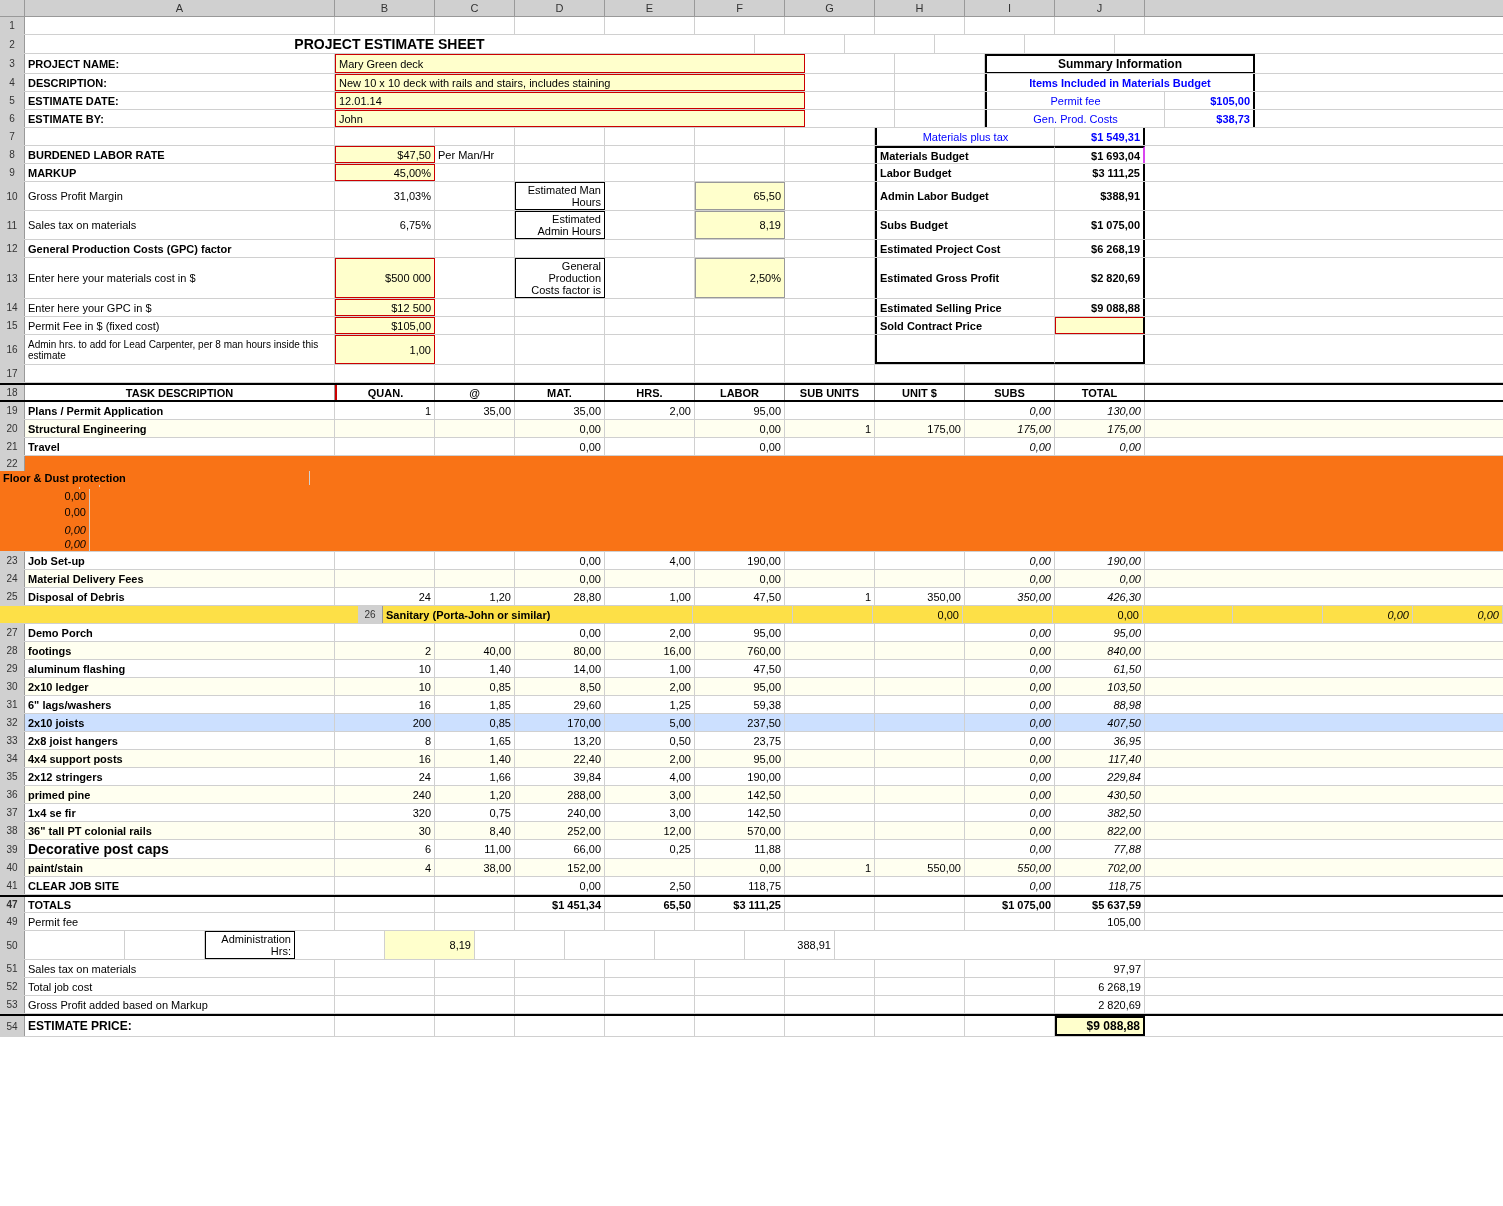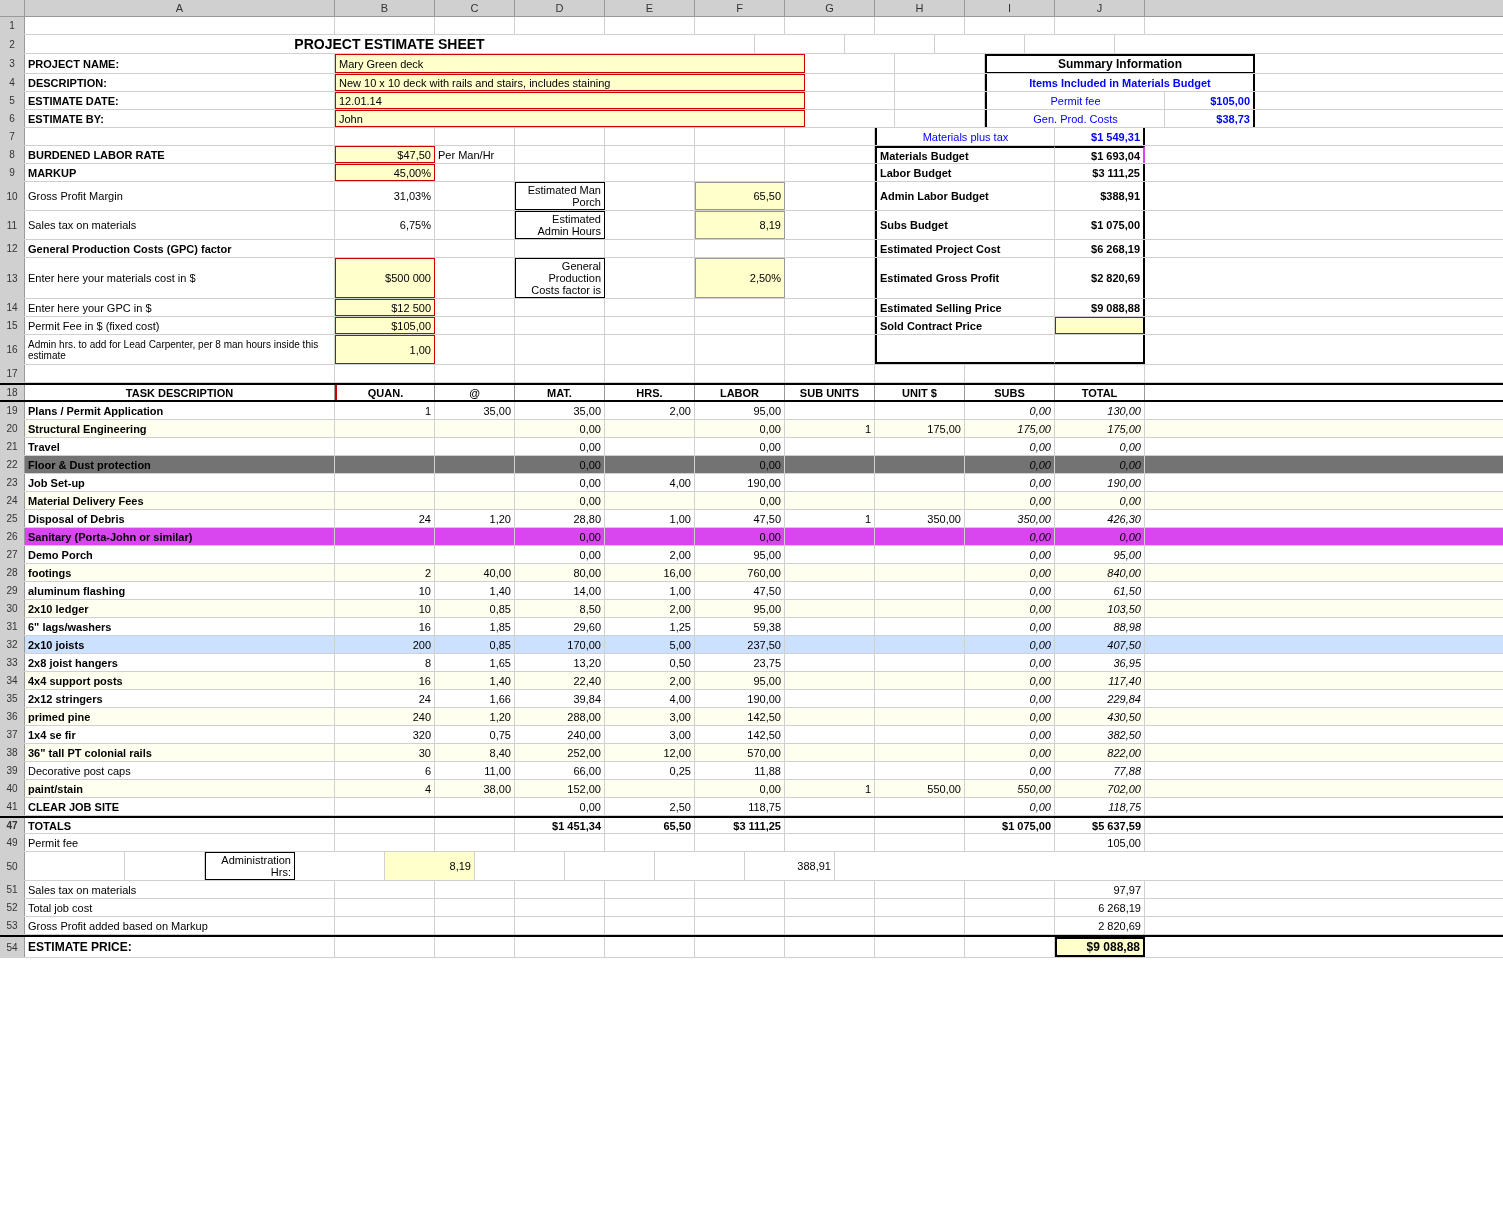--- a/index.html
+++ b/index.html
@@ -164,21 +164,21 @@
     <div class="cell col-g"></div>
     <div class="cell" style="width:180px; font-weight:bold; border-left:2px solid #000;">Labor Budget</div>
     <div class="cell" style="width:90px; font-weight:bold; justify-content:flex-end; border-right:2px solid #000;">$3 111,25</div>
   </div>
 
   <div class="row">
     <div class="row-num">10</div>
     <div class="cell col-a">Gross Profit Margin</div>
     <div class="cell right" style="width:100px;">31,03%</div>
     <div class="cell col-c"></div>
-    <div class="cell col-d right" style="width:90px; border:1px solid #000;">Estimated Man Porch</div>
+    <div class="cell col-d right" style="width:90px; border:1px solid #000;">Estimated Man Hours</div>
     <div class="cell col-e"></div>
     <div class="cell right" style="width:90px; background:#ffffcc; border:1px solid #999;">65,50</div>
     <div class="cell col-g"></div>
     <div class="cell" style="width:180px; font-weight:bold; border-left:2px solid #000;">Admin Labor Budget</div>
     <div class="cell" style="width:90px; font-weight:bold; justify-content:flex-end; border-right:2px solid #000;">$388,91</div>
   </div>
 
   <div class="row">
     <div class="row-num">11</div>
     <div class="cell col-a">Sales tax on materials</div>
@@ -318,21 +318,21 @@
     <div class="cell col-b right"></div>
     <div class="cell col-c right"></div>
     <div class="cell col-d right">0,00</div>
     <div class="cell col-e right"></div>
     <div class="cell col-f right">0,00</div>
     <div class="cell col-g right"></div>
     <div class="cell col-h right"></div>
     <div class="cell col-i right italic" style="font-style:italic;">0,00</div>
     <div class="cell col-j right italic" style="font-style:italic;">0,00</div>
   </div>
-      <div class="row" style="background: #737373;">
+      <div class="row" style="background: #f97316; flex-direction: column;">
     <div class="row-num">22</div>
     <div class="cell col-a bold" style="font-weight:bold; font-size:11px;">Floor &amp; Dust protection</div>
     <div class="cell col-b right"></div>
     <div class="cell col-c right"></div>
     <div class="cell col-d right">0,00</div>
     <div class="cell col-e right"></div>
     <div class="cell col-f right">0,00</div>
     <div class="cell col-g right"></div>
     <div class="cell col-h right"></div>
     <div class="cell col-i right italic" style="font-style:italic;">0,00</div>
@@ -370,21 +370,21 @@
     <div class="cell col-b right">24</div>
     <div class="cell col-c right">1,20</div>
     <div class="cell col-d right">28,80</div>
     <div class="cell col-e right">1,00</div>
     <div class="cell col-f right">47,50</div>
     <div class="cell col-g right">1</div>
     <div class="cell col-h right">350,00</div>
     <div class="cell col-i right italic" style="font-style:italic;">350,00</div>
     <div class="cell col-j right italic" style="font-style:italic;">426,30</div>
   </div>
-      <div class="row" style="background: #d946ef;">
+      <div class="row" style="background: #fde047; justify-content: flex-end;">
     <div class="row-num">26</div>
     <div class="cell col-a bold" style="font-weight:bold; font-size:11px;">Sanitary (Porta-John or similar)</div>
     <div class="cell col-b right"></div>
     <div class="cell col-c right"></div>
     <div class="cell col-d right">0,00</div>
     <div class="cell col-e right"></div>
     <div class="cell col-f right">0,00</div>
     <div class="cell col-g right"></div>
     <div class="cell col-h right"></div>
     <div class="cell col-i right italic" style="font-style:italic;">0,00</div>
@@ -541,21 +541,21 @@
     <div class="cell col-d right">252,00</div>
     <div class="cell col-e right">12,00</div>
     <div class="cell col-f right">570,00</div>
     <div class="cell col-g right"></div>
     <div class="cell col-h right"></div>
     <div class="cell col-i right italic" style="font-style:italic;">0,00</div>
     <div class="cell col-j right italic" style="font-style:italic;">822,00</div>
   </div>
       <div class="row" style="background: rgb(255, 255, 255);">
     <div class="row-num">39</div>
-    <div class="cell col-a bold" style="font-weight:normal; font-size:11px;">Decorative post caps</div>
+    <div class="cell col-a bold" style="font-weight:bold; font-size:14px;">Decorative post caps</div>
     <div class="cell col-b right">6</div>
     <div class="cell col-c right">11,00</div>
     <div class="cell col-d right">66,00</div>
     <div class="cell col-e right">0,25</div>
     <div class="cell col-f right">11,88</div>
     <div class="cell col-g right"></div>
     <div class="cell col-h right"></div>
     <div class="cell col-i right italic" style="font-style:italic;">0,00</div>
     <div class="cell col-j right italic" style="font-style:italic;">77,88</div>
   </div>

